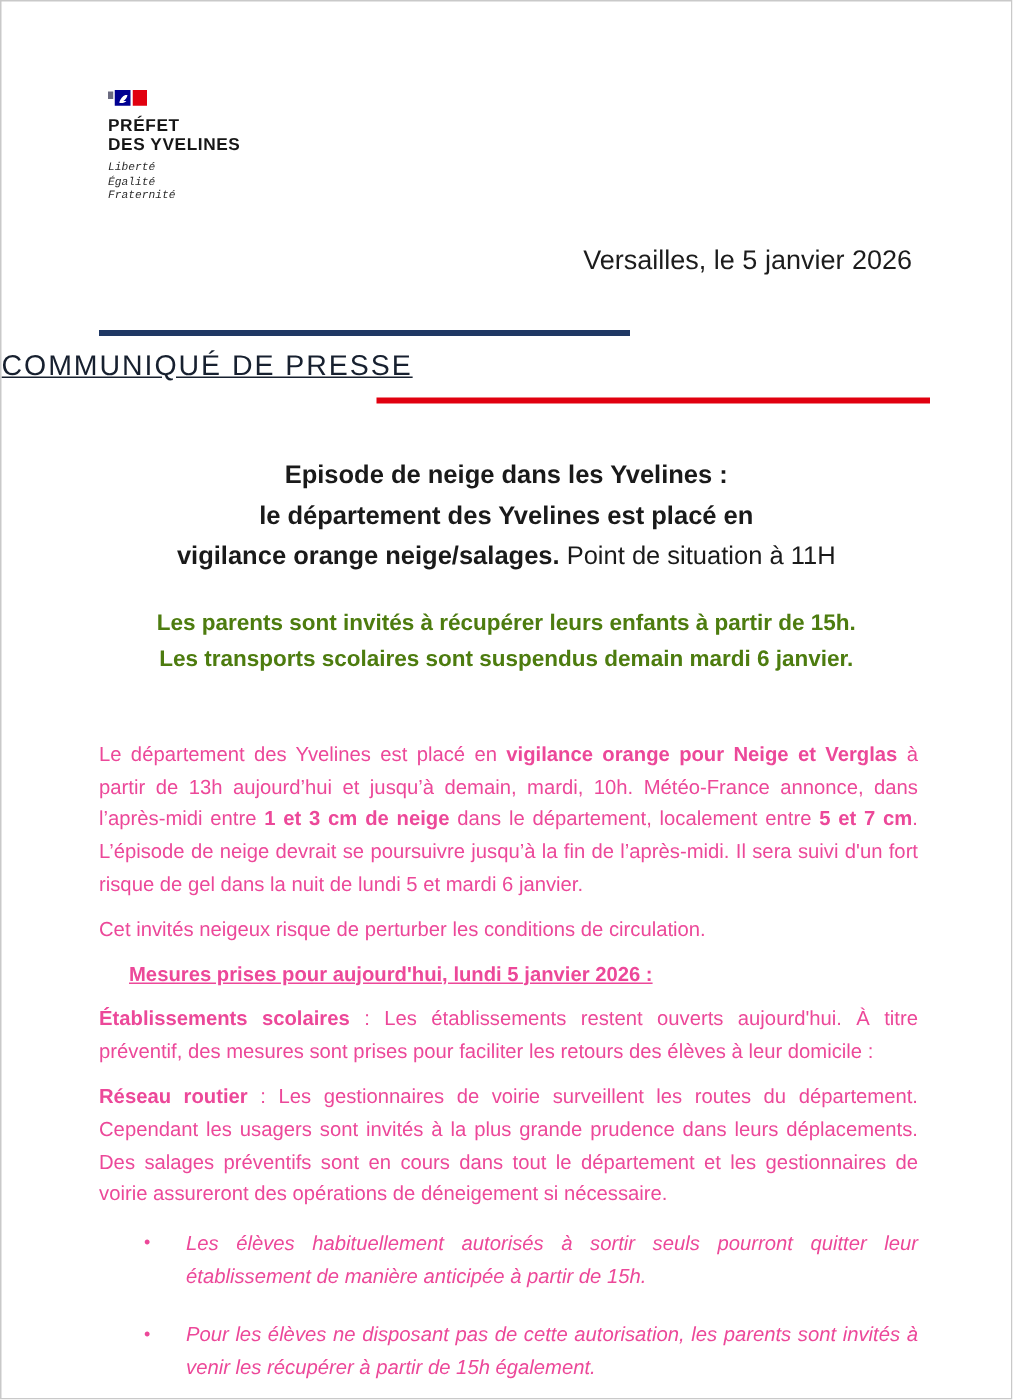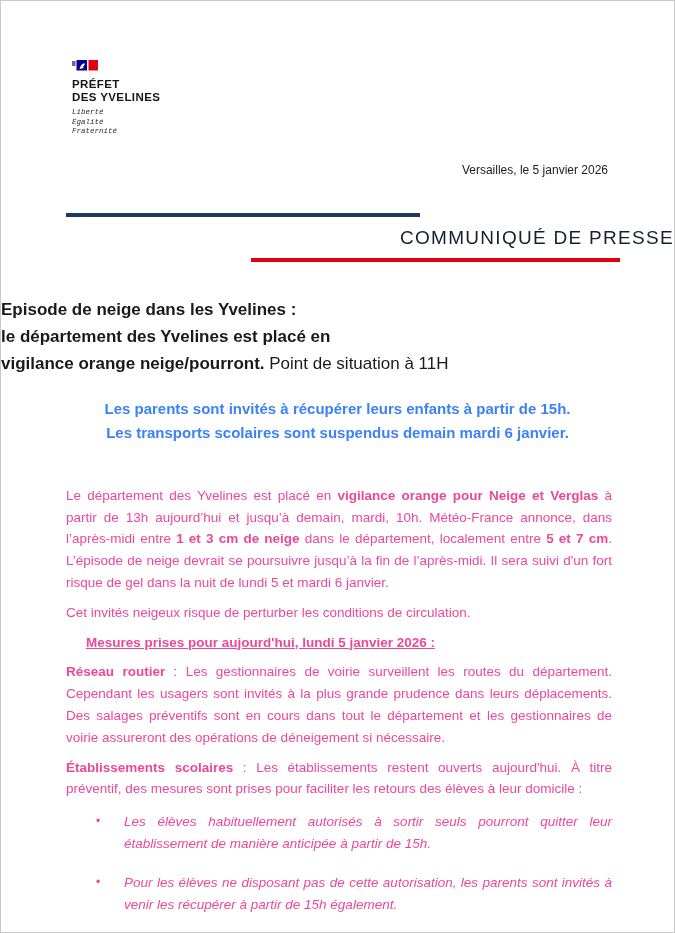--- a/index.html
+++ b/index.html
@@ -31,61 +31,63 @@
     font-family: Liberation Mono, monospace;
     font-style: italic;
     font-size: 7.5px;
     line-height: 9.6px;
     color: #2b2b2b;
   }
 
   .dateline {
     margin: 26px 66px 0 0;
     text-align: right;
-    font-size: 12px;
+    font-size: 18px;
     color: #1c1c1c;
   }
 
   
   .blue-line {
     margin: 36px 0 0 65px;
     width: 354px;
     height: 4px;
     background: #1f3864;
   }
   .banner-title {
     margin-top: 10px;
-    text-align: right;
+    text-align: left;
     font-size: 19px;
     letter-spacing: 1.3px;
     color: #17202f;
+    text-decoration: underline;
   }
   .red-line {
     margin: 9px 0 0 250px;
     width: 369px;
     height: 4px;
     background: #e1000f;
   }
 
   
   .doc-title {
     margin-top: 34px;
+    text-align: center;
     font-size: 17px;
     line-height: 27px;
     font-weight: 700;
     color: #1a1a1a;
   }
   .doc-title .regular { font-weight: 400; margin-top: 40px; }
   .doc-subtitle {
     margin-top: 20px;
     text-align: center;
     font-size: 15px;
     line-height: 24px;
     font-weight: 700;
-    color: #3b82f6;
+    color: #4d7c0f;
   }
 
   
   .body-text {
     margin: 40px 62px 0 65px;
     font-size: 13.5px;
     line-height: 21.8px;
     text-align: justify;
     color: #ec4899;
   }
@@ -141,39 +143,39 @@
 
   <div class="dateline">Versailles, le 5 janvier 2026</div>
 
   <div class="blue-line"></div>
   <div class="banner-title">COMMUNIQUÉ DE PRESSE</div>
   <div class="red-line"></div>
 
   <div class="doc-title">
     <div>Episode de neige dans les Yvelines :</div>
     <div>le département des Yvelines est placé en</div>
-    <div><span>vigilance orange neige/pourront.</span><span class="regular"> Point de situation à 11H</span></div>
+    <div><span>vigilance orange neige/salages.</span><span class="regular"> Point de situation à 11H</span></div>
   </div>
 
   <div class="doc-subtitle">
     <div>Les parents sont invités à récupérer leurs enfants à partir de 15h.</div>
     <div>Les transports scolaires sont suspendus demain mardi 6 janvier.</div>
   </div>
 
   <div class="body-text">
 
     <p><span>Le département des Yvelines est placé en </span><strong>vigilance orange pour Neige et Verglas</strong><span> à partir de 13h aujourd’hui et jusqu’à demain, mardi, 10h. Météo-France annonce, dans l’après-midi entre </span><strong>1 et 3 cm de neige</strong><span> dans le département, localement entre </span><strong>5 et 7 cm</strong><span>. L’épisode de neige devrait se poursuivre jusqu’à la fin de l’après-midi. Il sera suivi d'un fort risque de gel dans la nuit de lundi 5 et mardi 6 janvier.</span></p>
 
     <p>Cet invités neigeux risque de perturber les conditions de circulation.</p>
 
     <p class="section-heading"><span>Mesures prises pour aujourd'hui, lundi 5 janvier 2026 :</span></p>
 
+    <p><strong>Établissements scolaires</strong><span> : Les établissements restent ouverts aujourd'hui. À titre préventif, des mesures sont prises pour faciliter les retours des élèves à leur domicile :</span></p>
+
     <p><strong>Réseau routier</strong><span> : Les gestionnaires de voirie surveillent les routes du département. Cependant les usagers sont invités à la plus grande prudence dans leurs déplacements. Des salages préventifs sont en cours dans tout le département et les gestionnaires de voirie assureront des opérations de déneigement si nécessaire.</span></p>
-
-    <p><strong>Établissements scolaires</strong><span> : Les établissements restent ouverts aujourd'hui. À titre préventif, des mesures sont prises pour faciliter les retours des élèves à leur domicile :</span></p>
 
     <ul class="bullet-list">
       <li>
         <span class="bullet-marker">•</span>
         <span class="bullet-text">Les élèves habituellement autorisés à sortir seuls pourront quitter leur établissement de manière anticipée à partir de 15h.</span>
       </li>
       <li>
         <span class="bullet-marker">•</span>
         <span class="bullet-text">Pour les élèves ne disposant pas de cette autorisation, les parents sont invités à venir les récupérer à partir de 15h également.</span>
       </li>

